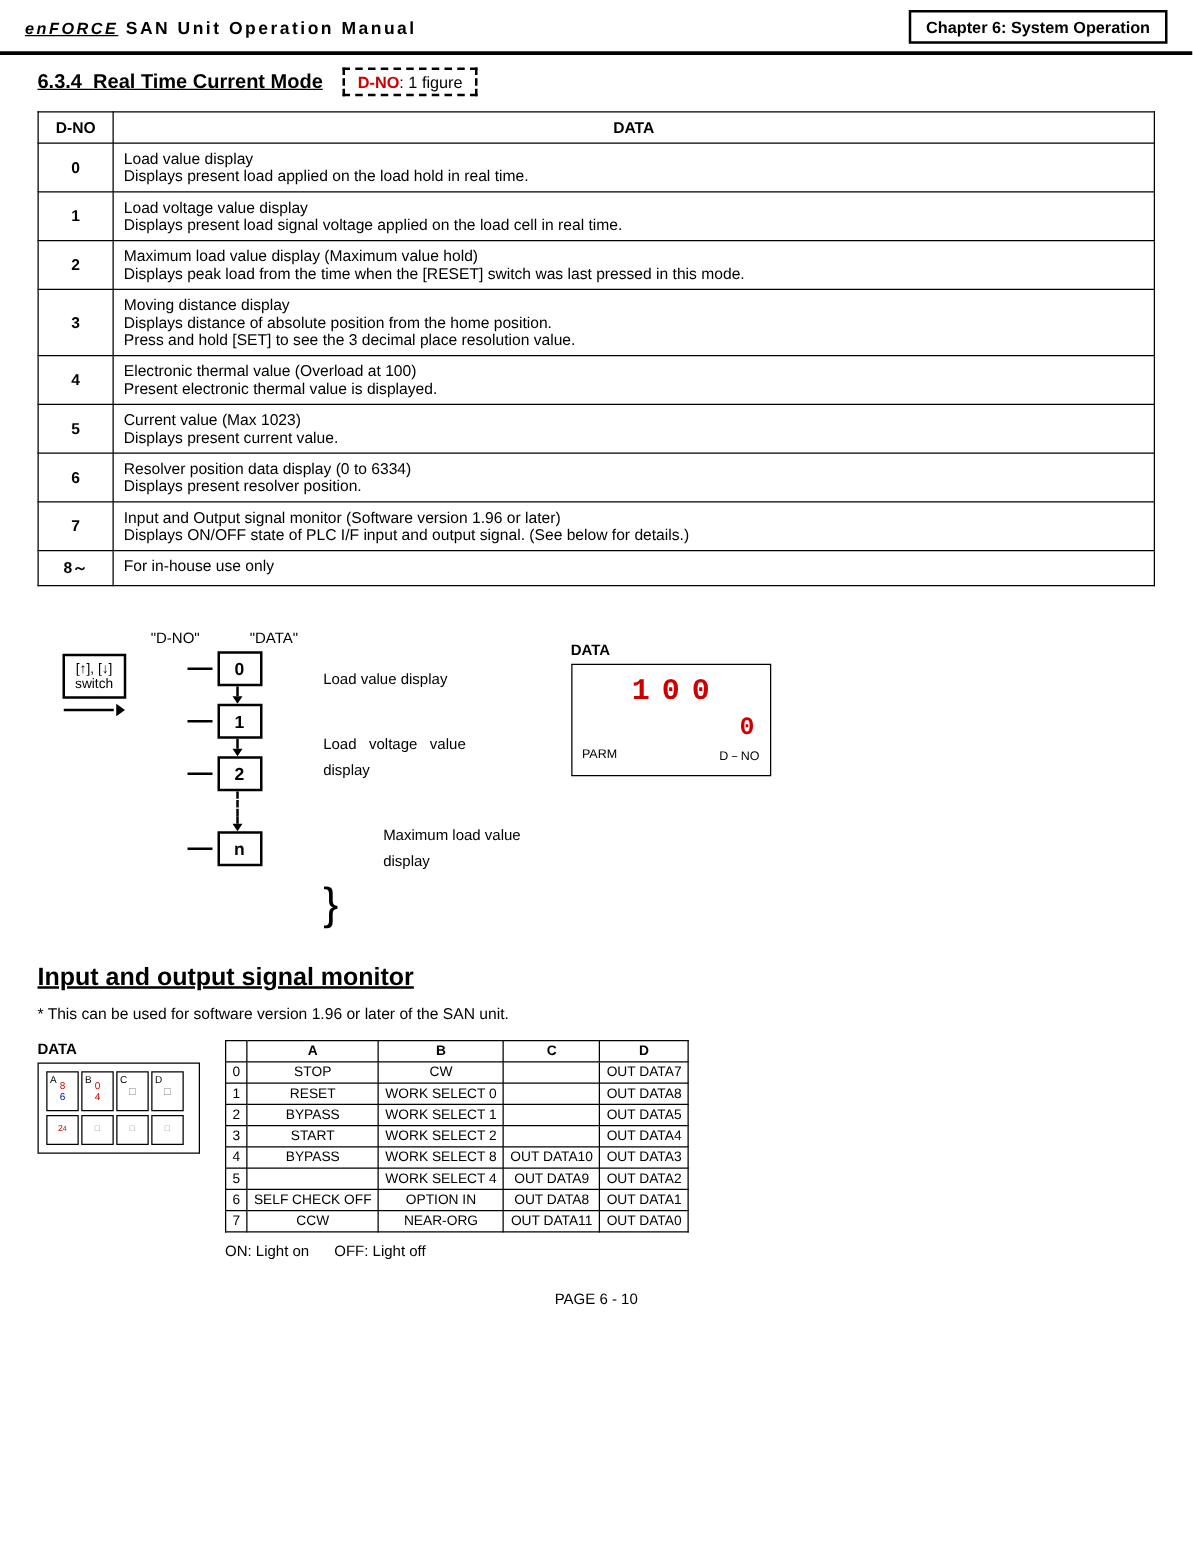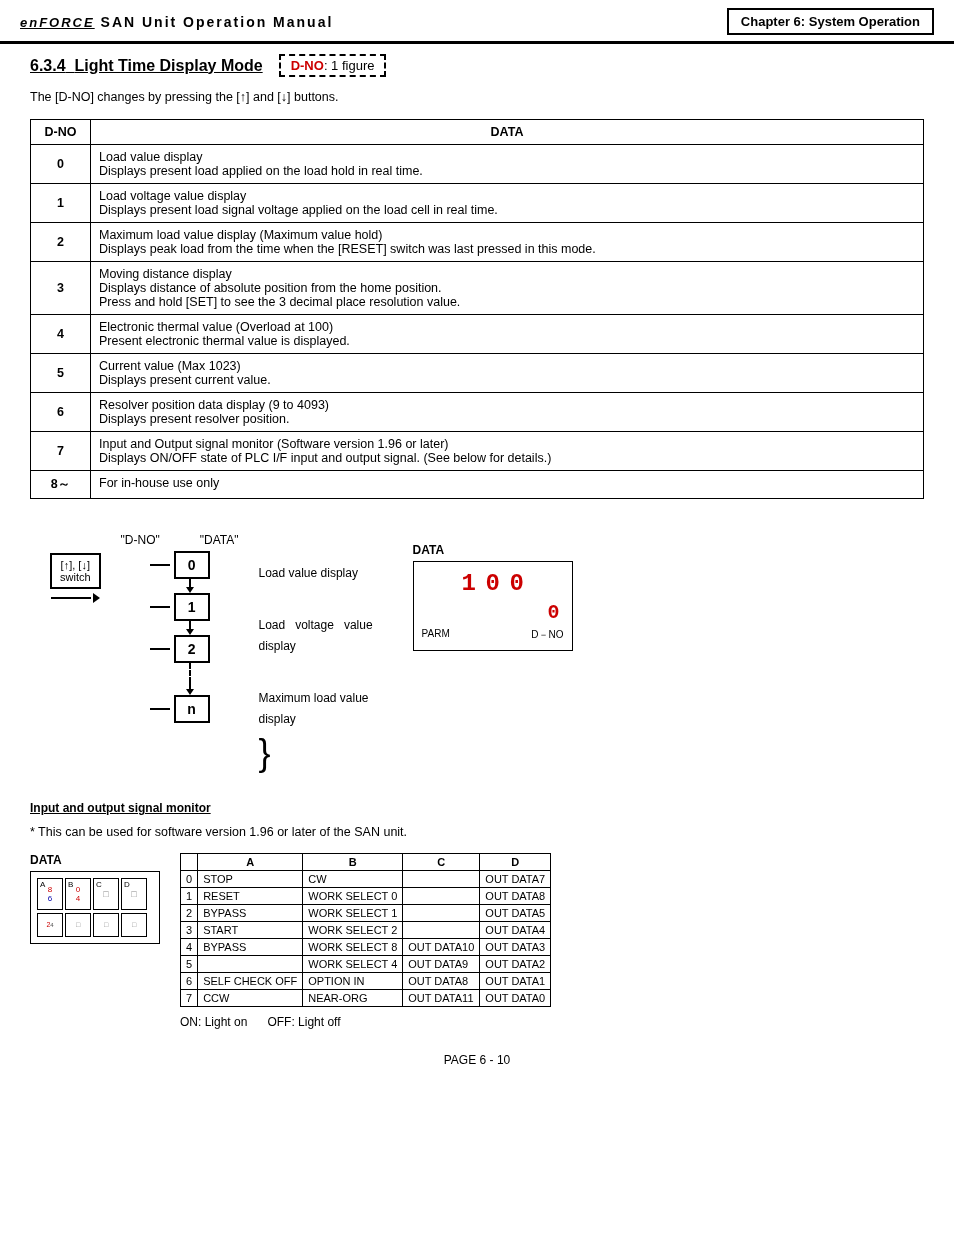--- a/index.html
+++ b/index.html
@@ -193,21 +193,21 @@
 
     .display-labels {
       display: flex;
       justify-content: space-between;
       font-size: 10px;
       margin-top: 4px;
     }
 
     
     .io-section-title {
-      font-size: 12px;
+      font-size: 20px;
       font-weight: bold;
       text-decoration: underline;
       margin-bottom: 10px;
       margin-top: 10px;
     }
 
     .io-note {
       font-size: 12.5px;
       margin-bottom: 14px;
     }
@@ -254,21 +254,21 @@
     }
 
     
     .io-table {
       border-collapse: collapse;
       font-size: 11px;
     }
     .io-table th, .io-table td {
       border: 1px solid #000;
       padding: 2px 5px;
-      text-align: left;
+      text-align: center;
       white-space: nowrap;
     }
     .io-table th {
       text-align: center;
       font-weight: bold;
       background: #fff;
     }
     .io-table td:first-child {
       text-align: center;
     }
@@ -295,29 +295,28 @@
     <span class="enforce">enFORCE</span>
     <span>SAN  Unit  Operation  Manual</span>
   </div>
   <div class="header-right">Chapter 6: System Operation</div>
 </div>
 
 <div class="content">
 
   <div class="section-title">
     <h2>
-      <span>6.3.4</span>&nbsp;&nbsp;<span>Light Time Display Mode</span>
+      <span>6.3.4</span>&nbsp;&nbsp;<span>Real Time Current Mode</span>
     </h2>
     <div class="dno-badge">
       <span class="dno-label">D-NO</span><span>: 1 figure</span>
     </div>
   </div>
 
   <div class="intro-text">
-    <div>The [D-NO] changes by pressing the [↑] and [↓] buttons.</div>
   </div>
 
   <table class="data-table">
     <thead>
       <tr>
         <th>D-NO</th>
         <th>DATA</th>
       </tr>
     </thead>
     <tbody id="main-table-body">
@@ -340,21 +339,21 @@
         <tr>
           <td>4</td>
           <td><span class="title">Electronic thermal value (Overload at 100)</span><br><span class="desc">Present electronic thermal value is displayed.</span></td>
         </tr>
         <tr>
           <td>5</td>
           <td><span class="title">Current value (Max 1023)</span><br><span class="desc">Displays present current value.</span></td>
         </tr>
         <tr>
           <td>6</td>
-          <td><span class="title">Resolver position data display (9 to 4093)</span><br><span class="desc">Displays present resolver position.</span></td>
+          <td><span class="title">Resolver position data display (0 to 6334)</span><br><span class="desc">Displays present resolver position.</span></td>
         </tr>
         <tr>
           <td>7</td>
           <td><span class="title">Input and Output signal monitor (Software version 1.96 or later)</span><br><span class="desc">Displays ON/OFF state of PLC I/F input and output signal. (See below for details.)</span></td>
         </tr>
         <tr>
           <td>8～</td>
           <td><span class="title">For in-house use only</span></td>
         </tr>
       </tbody>
@@ -419,21 +418,21 @@
         <div style="display:flex; align-items:center; gap:4px;">
           <div style="width:20px; height:2px; background:#000;"></div>
           <div class="num-box">n</div>
         </div>
       </div>
     </div>
 
     <div class="diagram-right">
       <div style="margin-bottom:30px;">Load value display</div>
       <div style="margin-bottom:30px;">Load &nbsp; voltage &nbsp; value<br>display</div>
-      <div style="margin-bottom:4px;">Maximum load value<br>display</div>
+      <div style="margin-bottom:4px;margin-left:48px;">Maximum load value<br>display</div>
       <div style="font-size:36px; line-height:1; margin-top:4px;">}</div>
     </div>
 
     <div class="diagram-display">
       <div style="font-size:12px; font-weight:bold; margin-bottom:4px;">DATA</div>
       <div class="display-box">
 
         <div class="display-digits">
           <span class="digit">1</span>
           <span class="digit">0</span>

